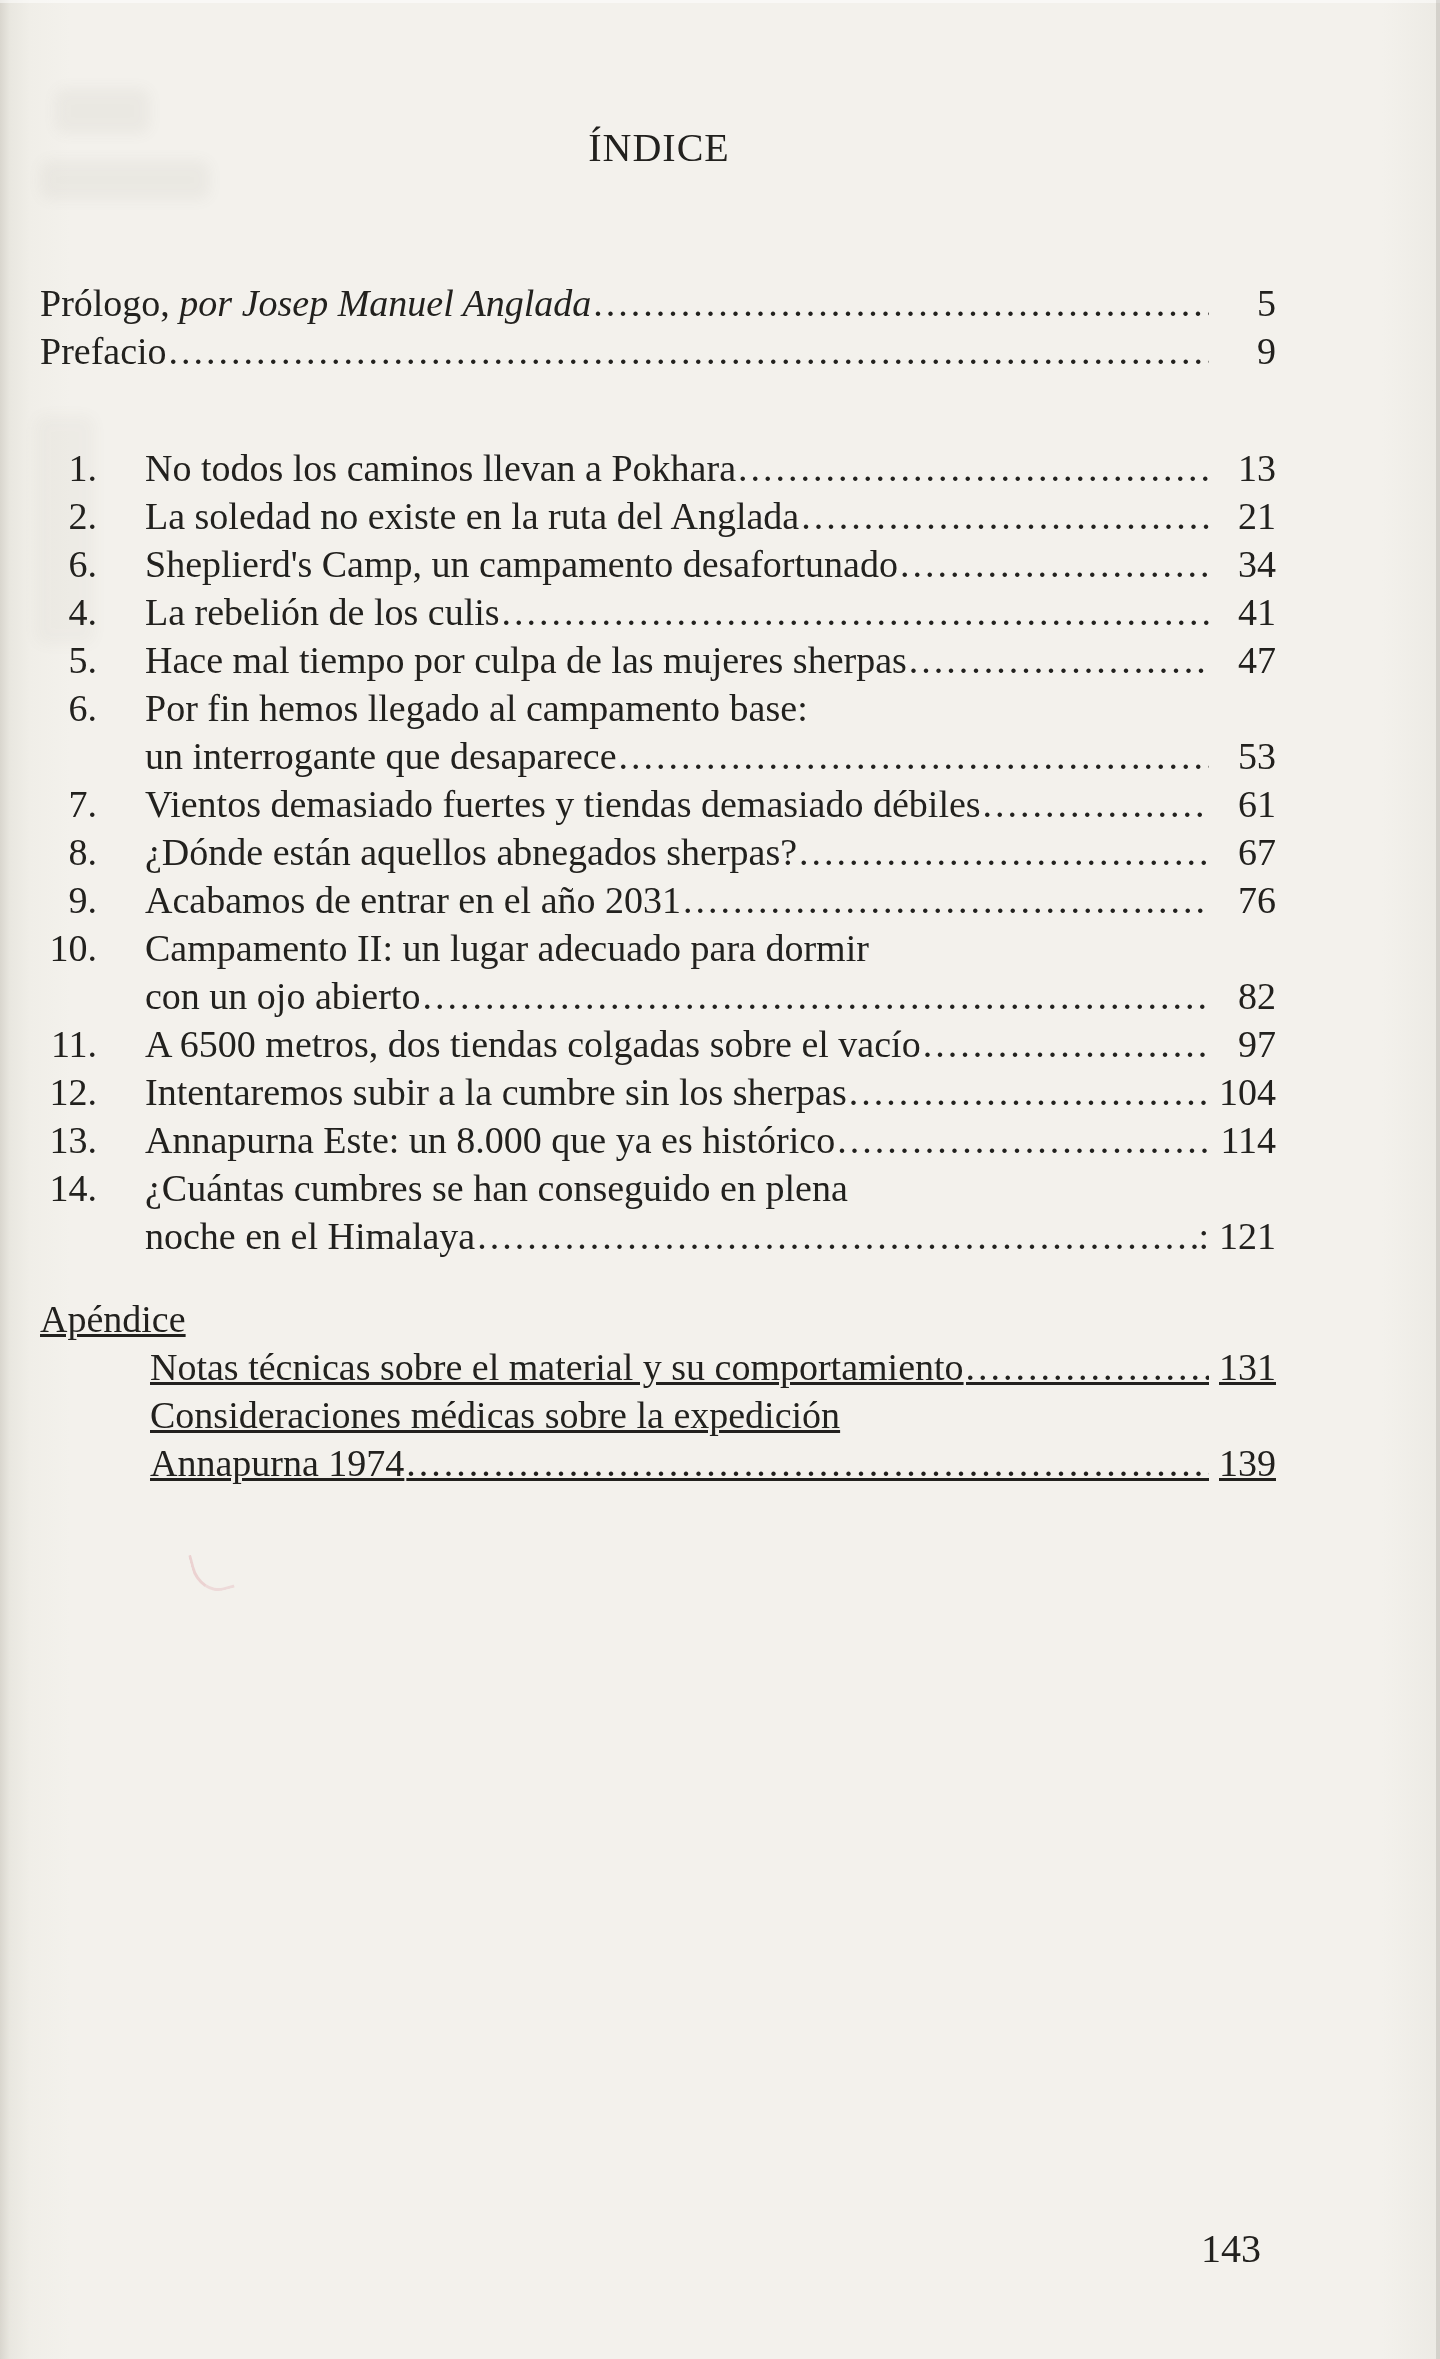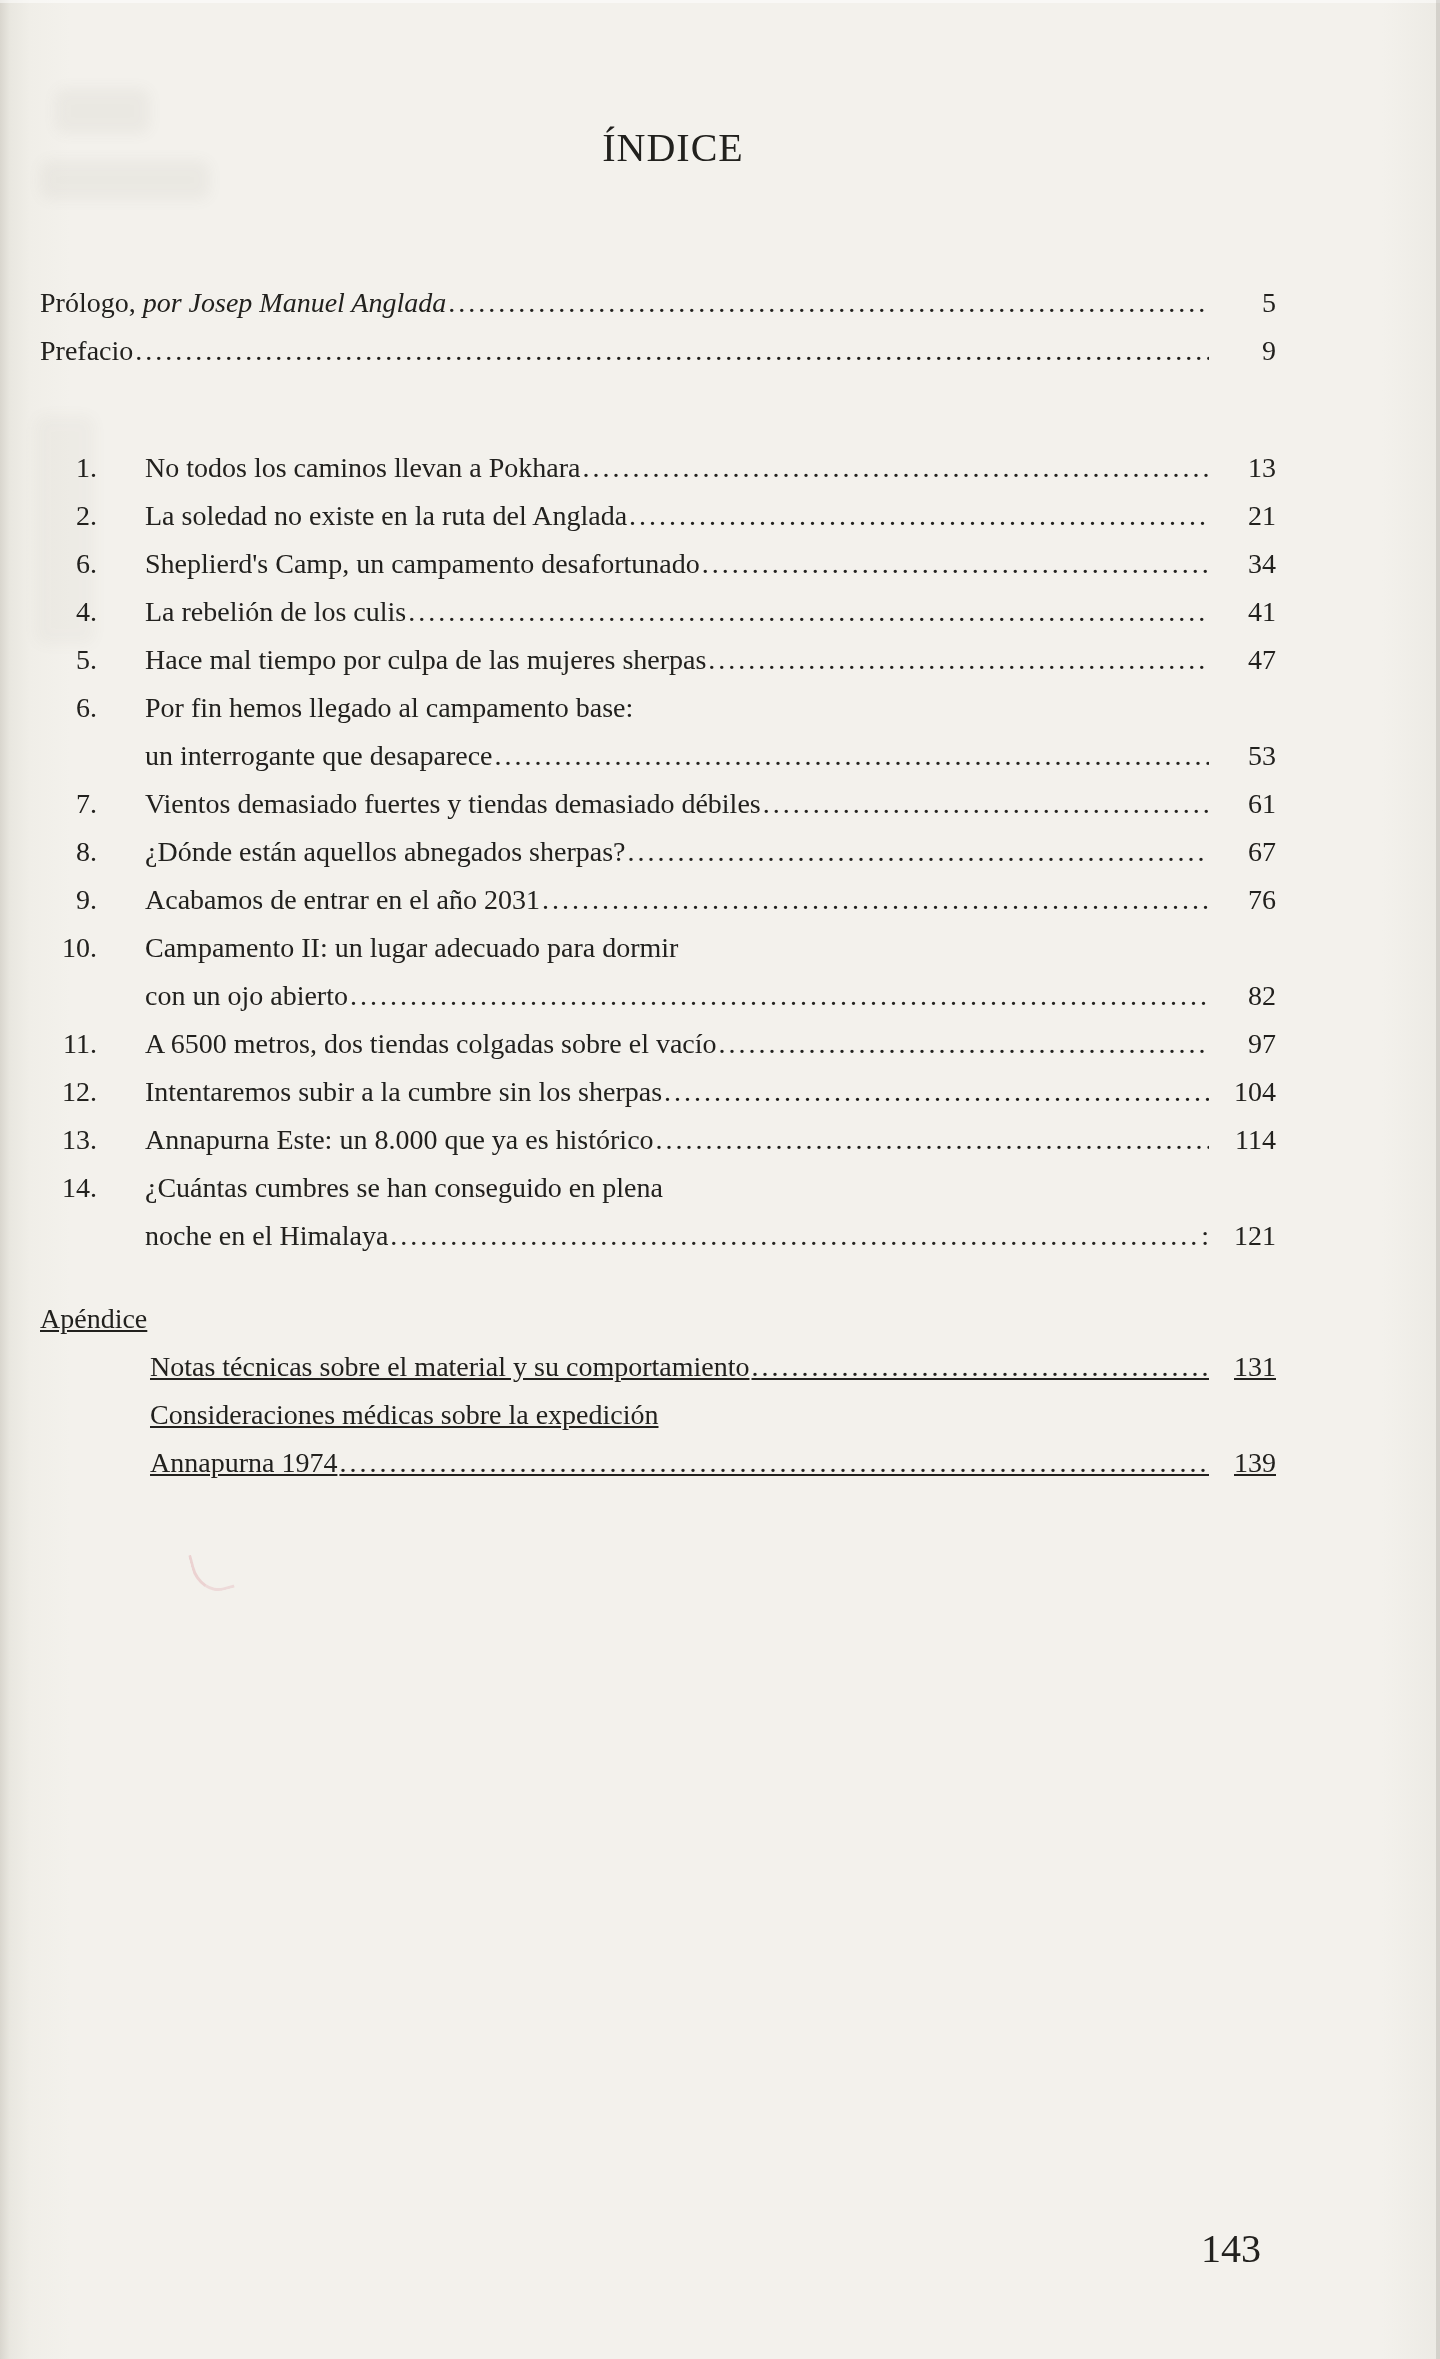--- a/index.html
+++ b/index.html
@@ -27,25 +27,25 @@
 
   .content{
     position:absolute;left:0;top:0;width:1440px;
     padding:0 164px 0 40px;box-sizing:border-box;
   }
   .title{
     margin:128px 0 111px 0;
     font-size:40px;line-height:40px;font-weight:normal;
     text-align:center;
     letter-spacing:1px;
-    position:relative;left:15px;
+    position:relative;left:1px;
   }
   .row{
     display:flex;align-items:baseline;
-    font-size:28px;line-height:48px;
+    font-size:38px;line-height:48px;
     white-space:nowrap;
   }
   .row .num{display:none;}
   .row.ch .num{display:block;flex:none;width:57px;text-align:right;margin-right:48px;}
   .row.cont{padding-left:105px;}
   .row.sub{padding-left:110px;}
   .txt{flex:none;}
   .it{font-style:italic;}
   .dots{flex:1 1 0;min-width:0;overflow:hidden;white-space:nowrap;margin-left:2px;}
   .dots::after{

